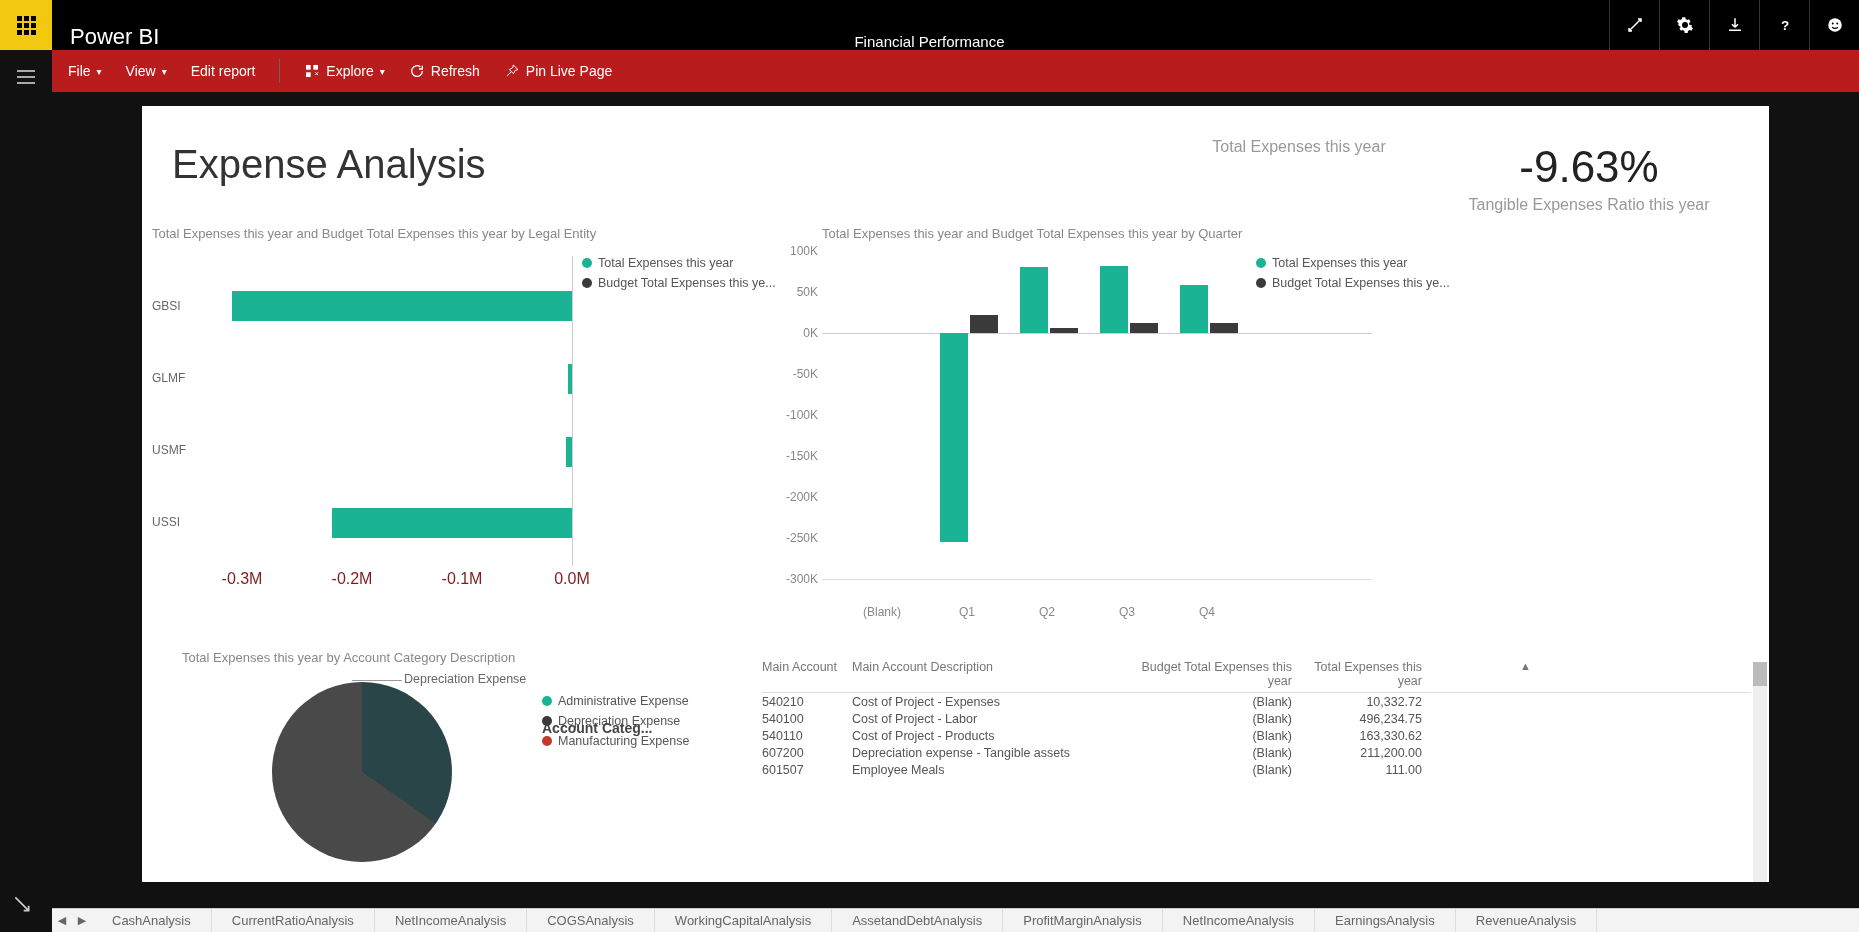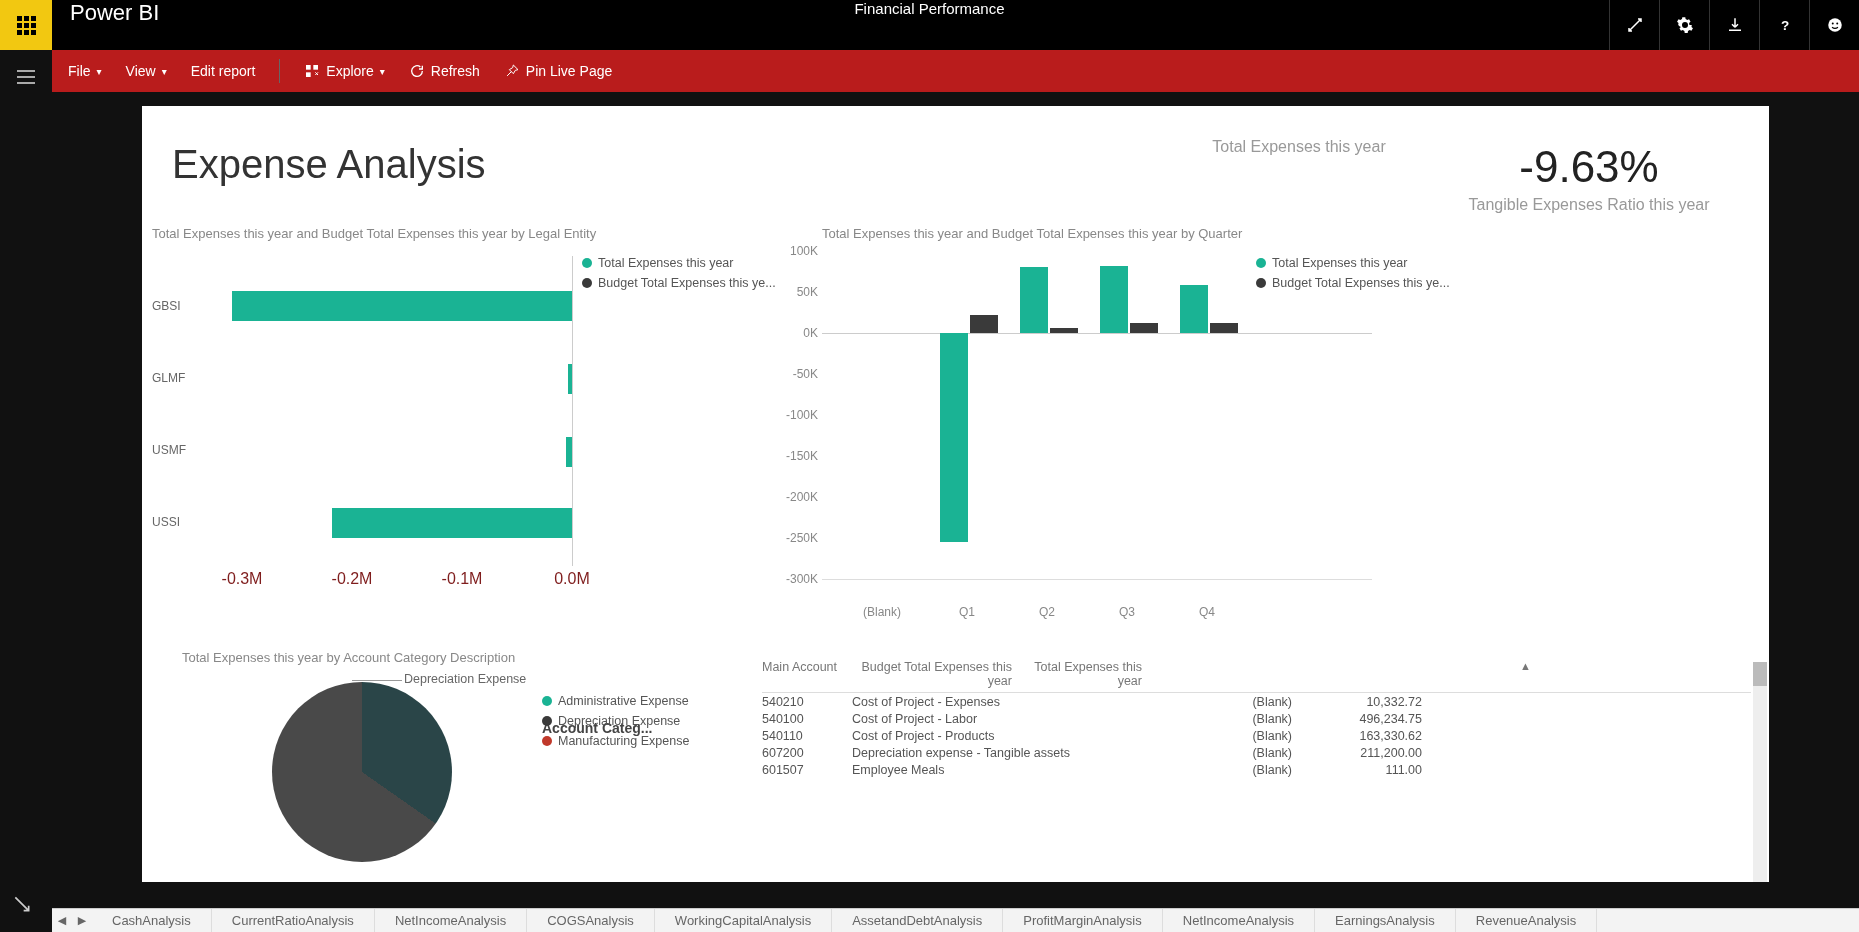--- a/index.html
+++ b/index.html
@@ -1,19 +1,19 @@
 <!DOCTYPE html>
 <html><head>
 <meta charset="utf-8">
 <style>
 * { margin:0; padding:0; box-sizing:border-box; font-family:"Segoe UI", Arial, sans-serif; }
 body { width:1859px; height:932px; background:#000; overflow:hidden; position:relative; }
 
 
-.topbar { height:50px; background:#000; display:flex; align-items:flex-start; color:#fff; position:relative;border-radius:19px; }
+.topbar { height:50px; background:#000; display:flex; align-items:flex-end; color:#fff; position:relative;border-radius:19px; }
 .waffle { width:52px; height:50px; background:#f2c811; display:flex; align-items:center; justify-content:center; }
 .waffle-grid { display:grid; grid-template-columns:repeat(3,5px); grid-template-rows:repeat(3,5px); gap:2px; }
 .waffle-grid span { background:#000; }
 .app-name { font-size:22px; font-weight:400; margin-left:18px; }
 .top-center { position:absolute; left:50%; transform:translateX(-50%); font-size:15px; }
 .top-right { margin-left:auto; display:flex; height:50px; }
 .top-right .ticon { width:50px; display:flex; align-items:center; justify-content:center; border-left:1px solid #333; cursor:pointer; }
 .top-right svg { width:18px; height:18px; fill:#fff; }
 
 
@@ -307,20 +307,21 @@
         </div>
       <div class="li">
           <span class="dot" style="background:#c0392b"></span>
           <span>Manufacturing Expense</span>
         </div>
     </div>
 
     <div class="tbl">
       <div class="thead">
         <div class="c-a">Main Account</div>
+        <div class="c-b">Main Account Description</div>
         <div class="c-c">Budget Total Expenses this year</div>
         <div class="c-d">Total Expenses this year</div>
         <div class="sort-arrow">▲</div>
       </div>
       <div class="trow">
           <div class="c-a">540210</div>
           <div class="c-b">Cost of Project  - Expenses</div>
           <div class="c-c">(Blank)</div>
           <div class="c-d">10,332.72</div>
         </div>

